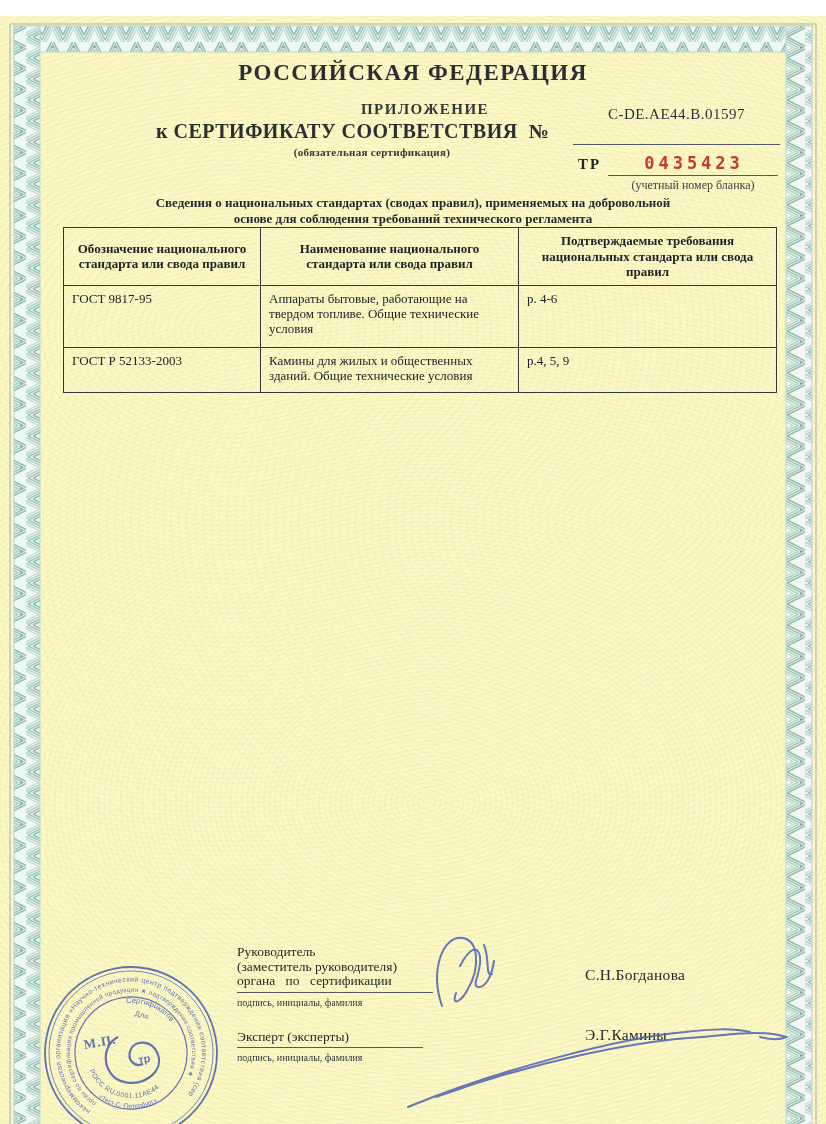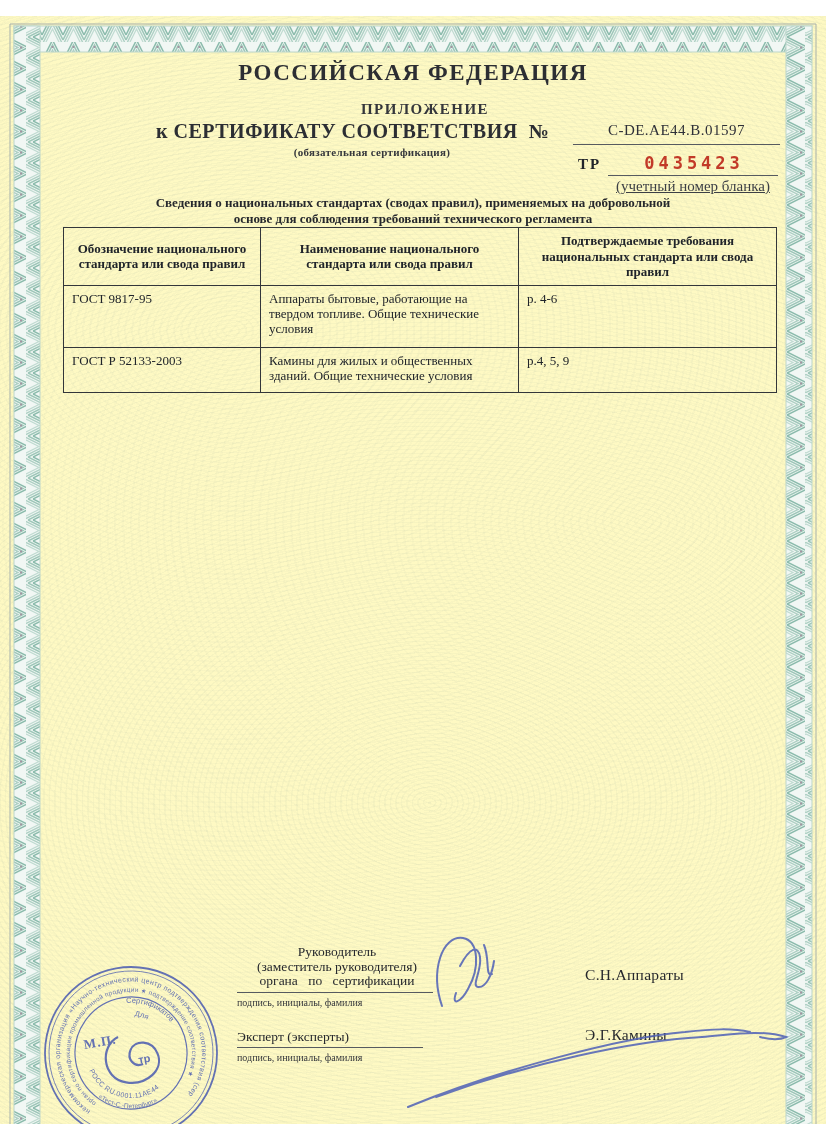--- a/index.html
+++ b/index.html
@@ -19,21 +19,21 @@
   }
   .abs{position:absolute;z-index:2;}
   .ctr{text-align:center;}
   .title{font-size:23px;font-weight:bold;letter-spacing:1.5px;color:#2c2e33;}
   .subtitle{font-size:15px;font-weight:bold;letter-spacing:1.5px;color:#34363b;}
   .certline{font-size:20px;font-weight:bold;letter-spacing:.5px;color:#2c2e33;text-align:center;}
   .certnum{font-size:15px;letter-spacing:.5px;color:#2e3038;}
   .kind{font-size:11px;font-weight:bold;color:#35373c;letter-spacing:.3px;}
   .trlabel{font-size:15px;font-weight:bold;letter-spacing:2px;}
   .serial{font-family:"DejaVu Sans Mono",monospace;font-size:17px;font-weight:bold;letter-spacing:4px;color:#c23a28;}
-  .blankcap{font-size:15px;color:#3c3f45;text-decoration:underline;}
+  .blankcap{font-size:12px;color:#3c3f45;}
   .rule{height:1px;background:#565a60;}
   .intro{font-size:13px;font-weight:bold;line-height:15.5px;color:#26282d;}
   table.std{border-collapse:collapse;width:713px;table-layout:fixed;font-size:13px;line-height:15px;}
   table.std th,table.std td{border:1px solid #33363a;padding:5px 8px;vertical-align:top;}
   table.std th{font-weight:bold;text-align:center;vertical-align:middle;line-height:15.5px;}
   table.std{border:1.5px solid #2e3135;}
   .role{font-size:13.5px;line-height:14.5px;color:#26282d;}
   .role .spaced{word-spacing:7px;}
   .sigcap{font-size:10px;color:#34363b;margin-top:2px;}
   .name{font-size:15.5px;color:#26282d;letter-spacing:.3px;}
@@ -69,21 +69,21 @@
     <rect x="14" y="10" width="26" height="1114" fill="url(#chevSide)" stroke="#bcd6cb" stroke-width="1"></rect>
     <rect x="786" y="10" width="26" height="1114" fill="url(#chevSide)" stroke="#bcd6cb" stroke-width="1"></rect>
   </svg>
 
   <div class="abs ctr title" style="left:60px;top:44px;width:706px;">РОССИЙСКАЯ ФЕДЕРАЦИЯ</div>
   <div class="abs ctr subtitle" style="left:72px;top:85px;width:706px;">ПРИЛОЖЕНИЕ</div>
 
   <div class="abs certline" style="left:156px;top:104px;">
     <span>к СЕРТИФИКАТУ СООТВЕТСТВИЯ</span>&nbsp;&nbsp;<span>№</span>
   </div>
-  <div class="abs ctr certnum" style="left:573px;top:106px;width:207px;">C-DE.AE44.B.01597</div>
+  <div class="abs ctr certnum" style="left:573px;top:90px;width:207px;">C-DE.AE44.B.01597</div>
   <div class="abs rule" style="left:573px;top:128px;width:207px;"></div>
   <div class="abs ctr kind" style="left:156px;top:130px;width:432px;">(обязательная сертификация)</div>
 
   <div class="abs trlabel" style="left:578px;top:140px;">ТР</div>
   <div class="abs ctr serial" style="left:614px;top:137px;width:160px;">0435423</div>
   <div class="abs rule" style="left:608px;top:159px;width:170px;"></div>
   <div class="abs ctr blankcap" style="left:600px;top:162px;width:186px;">(учетный номер бланка)</div>
 
   <div class="abs ctr intro" style="left:70px;top:179px;width:686px;">
     <div>Сведения о национальных стандартах (сводах правил), применяемых на добровольной</div>
@@ -112,28 +112,28 @@
         </tr>
         <tr style="height:45px;">
           <td>ГОСТ Р 52133-2003</td>
           <td>Камины для жилых и общественных зданий. Общие технические условия</td>
           <td>р.4, 5, 9</td>
         </tr>
       </tbody>
     </table>
   </div>
 
-  <div class="abs role" style="left:237px;top:929px;width:200px;text-align:center;">
+  <div class="abs role" style="left:237px;top:929px;width:200px;">
     <div>Руководитель</div>
     <div>(заместитель руководителя)</div>
     <div class="spaced">органа по сертификации</div>
   </div>
   <div class="abs rule" style="left:237px;top:976px;width:196px;"></div>
   <div class="abs sigcap" style="left:237px;top:979px;">подпись, инициалы, фамилия</div>
-  <div class="abs name" style="left:585px;top:950px;">С.Н.Аппараты</div>
+  <div class="abs name" style="left:585px;top:950px;">С.Н.Богданова</div>
 
   <div class="abs role" style="left:237px;top:1014px;">Эксперт (эксперты)</div>
   <div class="abs rule" style="left:237px;top:1031px;width:186px;"></div>
   <div class="abs sigcap" style="left:237px;top:1034px;">подпись, инициалы, фамилия</div>
   <div class="abs name" style="left:585px;top:1010px;">Э.Г.Камины</div>
 
   <svg class="abs nofit" style="left:380px;top:895px;z-index:3;" width="440" height="210" aria-hidden="true">
     <g fill="none" stroke="#4d5fb6" stroke-width="2" stroke-linecap="round" opacity="0.85">
       <path d="M62 95 C50 60 62 24 83 27 C99 30 100 57 88 78 C81 91 71 96 76 82 M80 55 C90 36 98 34 100 46 C102 60 91 75 98 76 C106 77 112 64 114 50 M104 34 C110 48 105 66 112 63"></path>
       <path d="M28 196 C120 158 245 126 305 121 C333 118 352 117 370 121 M56 186 C150 152 252 130 322 126 C350 124 380 118 406 126 C398 130 388 128 380 126"></path>

